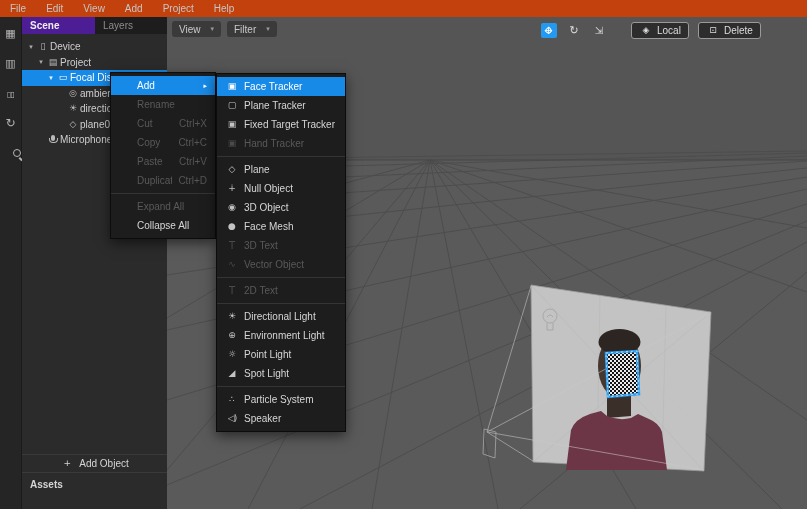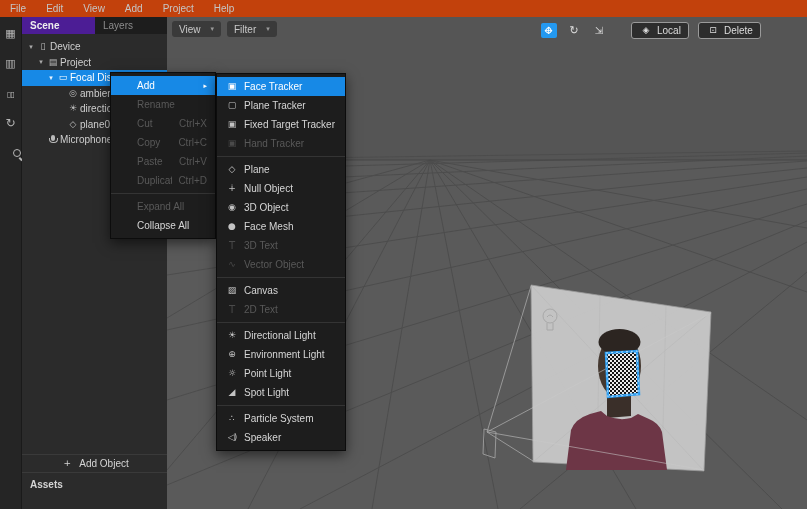--- a/index.html
+++ b/index.html
@@ -366,24 +366,20 @@
     </div>
     <div class="menu-row disabled">
       <span class="ic ic-3d-text"></span>
       <span class="label">3D Text</span>
     </div>
     <div class="menu-row disabled">
       <span class="ic ic-vector-object"></span>
       <span class="label">Vector Object</span>
     </div>
     <div class="menu-sep"></div>
-    <div class="menu-row enabled">
-      <span class="ic ic-canvas"></span>
-      <span class="label">Canvas</span>
-    </div>
     <div class="menu-row disabled">
       <span class="ic ic-2d-text"></span>
       <span class="label">2D Text</span>
     </div>
     <div class="menu-sep"></div>
     <div class="menu-row enabled">
       <span class="ic ic-directional-light"></span>
       <span class="label">Directional Light</span>
     </div>
     <div class="menu-row enabled">

